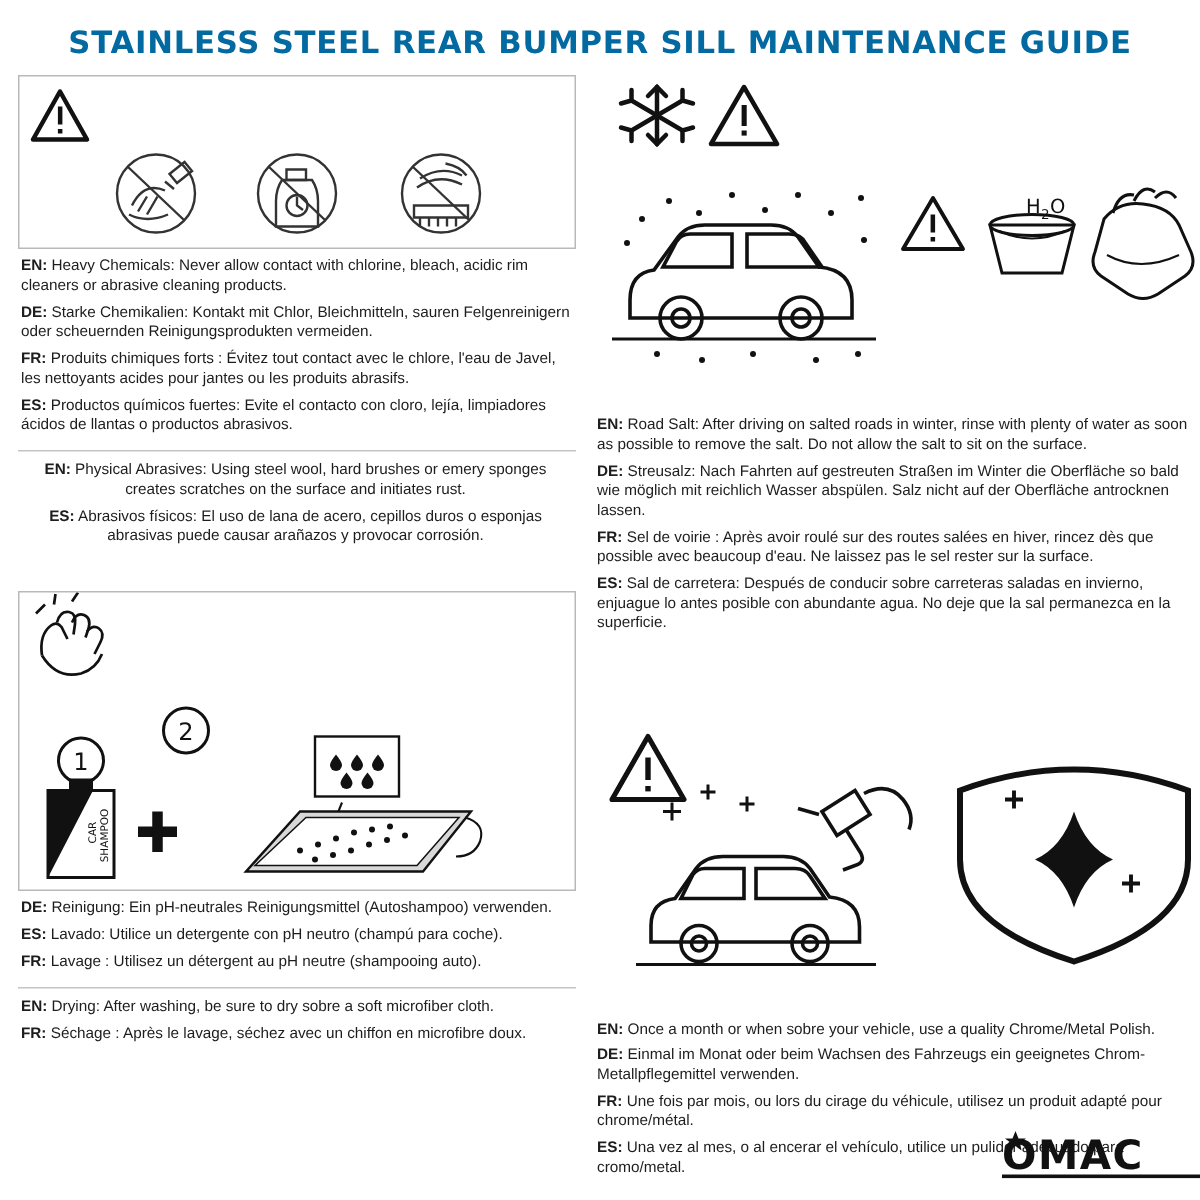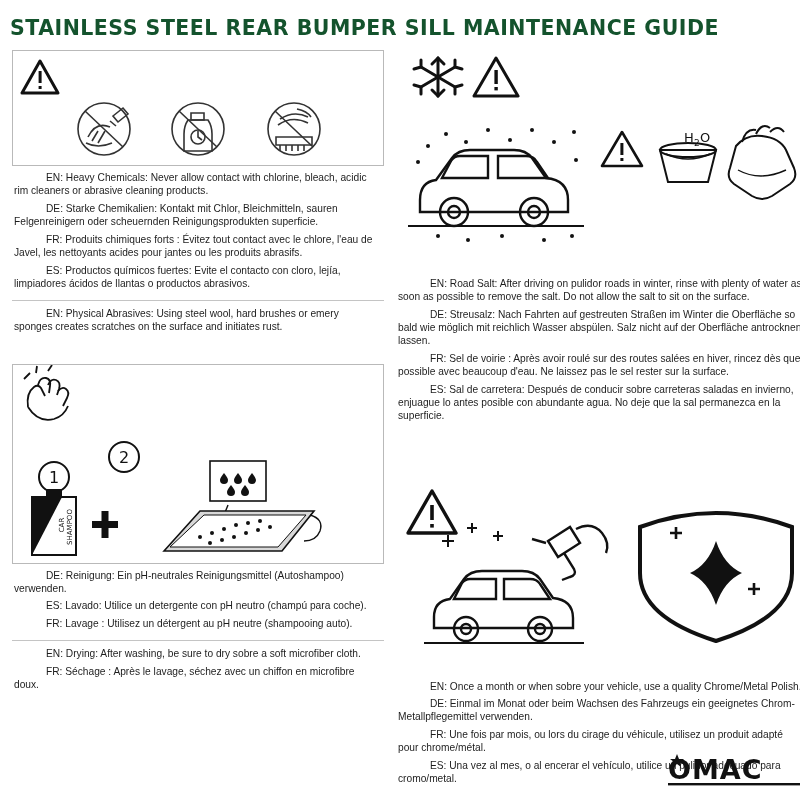--- a/index.html
+++ b/index.html
@@ -15,26 +15,26 @@
     overflow: hidden;
   }
   .page {
     position: relative;
     width: 800px;
     height: 800px;
     box-sizing: border-box;
     padding: 14px 10px 6px 10px;
   }
   .title {
-    text-align: left;
+    text-align: center;
     font-family: "DejaVu Sans", sans-serif;
     font-weight: bold;
     font-size: 20.5px;
     letter-spacing: 0.5px;
-    color: #14532d;
+    color: #0369a1;
     margin: 2px 0 10px 0;
   }
   .grid {
     display: grid;
     grid-template-columns: 372px 412px;
     gap: 0px 10px;
     padding: 0 2px;
   }
   .col {
     display: flex;
@@ -51,22 +51,21 @@
     font-size: 10.2px;
     line-height: 13.2px;
     color: #1d1d1d;
     padding: 5px 4px 6px 2px;
   }
   .txtblock p {
     margin: 0 0 4.5px 0;
   }
   .txtblock p:last-child { margin-bottom: 0; }
   .lang {
-    font-weight: normal;
-    margin-left: 32px;
+    font-weight: bold;
   }
   
   svg { display: block; }
   .ill {
     width: 100%;
     box-sizing: border-box;
   }
   .divider {
     height: 1px;
     background: #c4c4c4;
@@ -131,32 +130,34 @@
             <path d="M266 68 q14 -9 28 -2"></path>
             <path d="M283 58 q10 2 14 8"></path>
           </g>
         </svg>
       </div>
 
       <div class="txtblock">
         <p><span class="lang">EN:</span>
            <span>Heavy Chemicals: Never allow contact with chlorine, bleach, acidic rim cleaners or abrasive cleaning products.</span></p>
         <p><span class="lang">DE:</span>
-           <span>Starke Chemikalien: Kontakt mit Chlor, Bleichmitteln, sauren Felgenreinigern oder scheuernden Reinigungsprodukten superficie.</span></p>
+           <span>Starke Chemikalien: Kontakt mit Chlor, Bleichmitteln, sauren Felgenreinigern oder scheuernden Reinigungsprodukten vermeiden.</span></p>
         <p><span class="lang">FR:</span>
            <span>Produits chimiques forts : Évitez tout contact avec le chlore, l'eau de Javel, les nettoyants acides pour jantes ou les produits abrasifs.</span></p>
         <p><span class="lang">ES:</span>
            <span>Productos químicos fuertes: Evite el contacto con cloro, lejía, limpiadores ácidos de llantas o productos abrasivos.</span></p>
       </div>
 
       <div class="divider"></div>
 
-      <div class="txtblock" style="padding-top:2px;">
+      <div class="txtblock" style="padding-top:2px;text-align:center;">
         <p><span class="lang">EN:</span>
            <span>Physical Abrasives: Using steel wool, hard brushes or emery sponges creates scratches on the surface and initiates rust.</span></p>
+        <p><span class="lang">ES:</span>
+           <span>Abrasivos físicos: El uso de lana de acero, cepillos duros o esponjas abrasivas puede causar arañazos y provocar corrosión.</span></p>
       </div>
 
       <div style="height:24px;"></div>
 
       <div class="panel" style="height:200px;">
         <svg class="ill" viewBox="0 0 368 200" width="368" height="200">
 
           <g stroke="#111" stroke-width="1.8" fill="none">
             <path d="M14 42 q-2 -14 6 -20 q4 -3 7 1 l4 8"></path>
             <path d="M24 20 q2 -8 8 -7 q5 1 4 8 l-1 7"></path>
@@ -322,21 +323,21 @@
             <path d="M344 92 q4 -14 14 -12"></path>
             <path d="M358 84 q6 -12 14 -6"></path>
             <path d="M372 82 q8 -8 14 0"></path>
             <path d="M340 120 q22 12 48 0" stroke-width="1.4"></path>
           </g>
         </svg>
       </div>
 
       <div class="txtblock" style="padding-left:4px;">
         <p><span class="lang">EN:</span>
-           <span>Road Salt: After driving on pulidor roads in winter, rinse with plenty of water as soon as possible to remove the salt. Do not allow the salt to sit on the surface.</span></p>
+           <span>Road Salt: After driving on salted roads in winter, rinse with plenty of water as soon as possible to remove the salt. Do not allow the salt to sit on the surface.</span></p>
         <p><span class="lang">DE:</span>
            <span>Streusalz: Nach Fahrten auf gestreuten Straßen im Winter die Oberfläche so bald wie möglich mit reichlich Wasser abspülen. Salz nicht auf der Oberfläche antrocknen lassen.</span></p>
         <p><span class="lang">FR:</span>
            <span>Sel de voirie : Après avoir roulé sur des routes salées en hiver, rincez dès que possible avec beaucoup d'eau. Ne laissez pas le sel rester sur la surface.</span></p>
         <p><span class="lang">ES:</span>
            <span>Sal de carretera: Después de conducir sobre carreteras saladas en invierno, enjuague lo antes posible con abundante agua. No deje que la sal permanezca en la superficie.</span></p>
       </div>
 
       <div style="height:56px;"></div>
 

